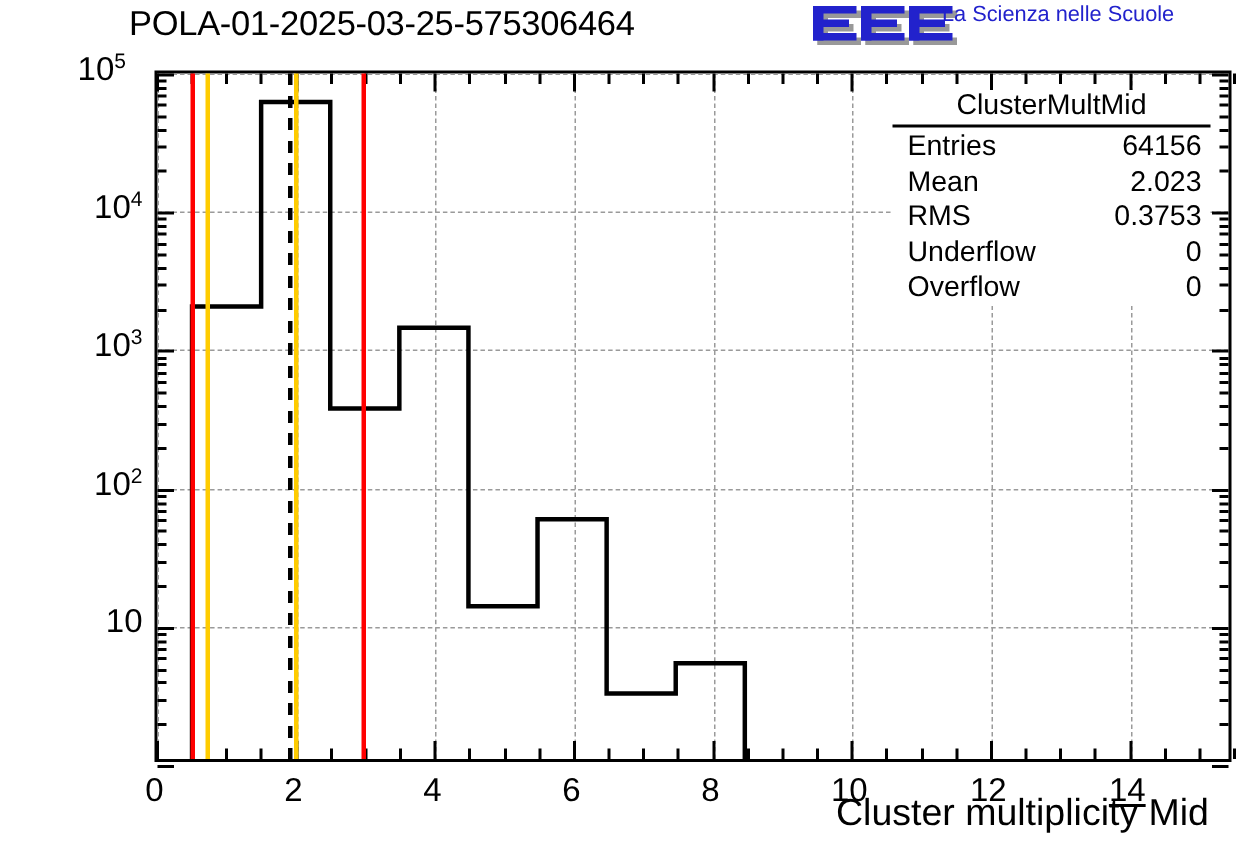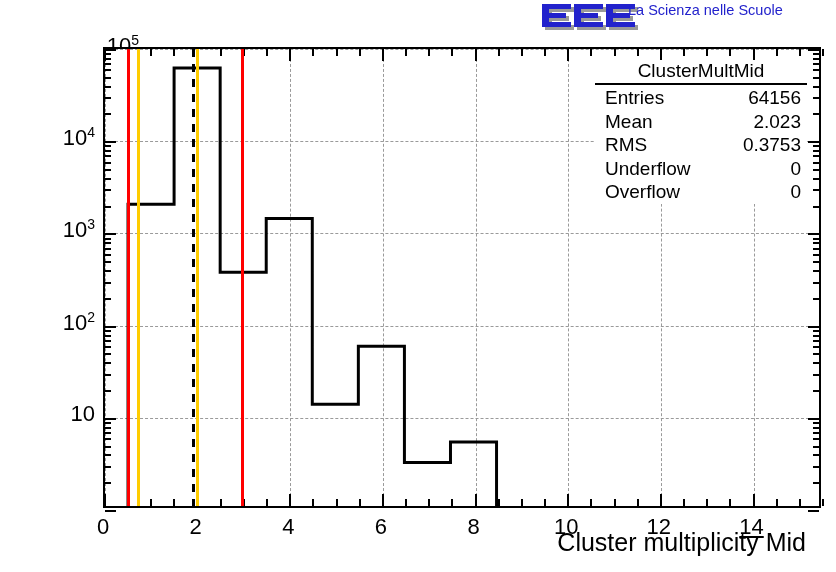--- a/index.html
+++ b/index.html
@@ -163,20 +163,21 @@
     padding: 0 6px 0 10px;
   }
   .stats-row .k { text-align: left; }
   .stats-row .v { text-align: right; }
 </style>
 </head>
 <body>
 
 <div id="canvas">
 
+  <div id="plot-title">POLA-01-2025-03-25-575306464</div>
 
   <div id="eee-logo">
     <svg id="eee-letters" viewBox="0 0 100 31">
       <g fill="#999999">
         <rect x="5" y="4" width="29" height="5"></rect>
         <rect x="5" y="4" width="7" height="23"></rect>
         <rect x="5" y="13" width="24" height="5"></rect>
         <rect x="5" y="22" width="29" height="5"></rect>
         <rect x="37" y="4" width="29" height="5"></rect>
         <rect x="37" y="4" width="7" height="23"></rect>
@@ -205,21 +206,21 @@
     <div id="eee-text">
       <div>La Scienza nelle Scuole</div>
     </div>
   </div>
 
   <div id="y-labels">
       <div class="ylabel" style="top: 400.8px; right: 741px;">10</div>
       <div class="ylabel" style="top: 308.6px; right: 741px;">10<sup>2</sup></div>
       <div class="ylabel" style="top: 216.4px; right: 741px;">10<sup>3</sup></div>
       <div class="ylabel" style="top: 124.2px; right: 741px;">10<sup>4</sup></div>
-      <div class="ylabel" style="top: 32px; right: 697px;">10<sup>5</sup></div>
+      <div class="ylabel" style="top: 32px; right: 752px;">10<sup>5</sup></div>
     </div>
 
   <div id="x-labels">
       <div class="xlabel" style="left: 78px; top: 514px; width: 50px;">0</div>
       <div class="xlabel" style="left: 170.645px; top: 514px; width: 50px;">2</div>
       <div class="xlabel" style="left: 263.29px; top: 514px; width: 50px;">4</div>
       <div class="xlabel" style="left: 355.935px; top: 514px; width: 50px;">6</div>
       <div class="xlabel" style="left: 448.581px; top: 514px; width: 50px;">8</div>
       <div class="xlabel" style="left: 541.226px; top: 514px; width: 50px;">10</div>
       <div class="xlabel" style="left: 633.871px; top: 514px; width: 50px;">12</div>

